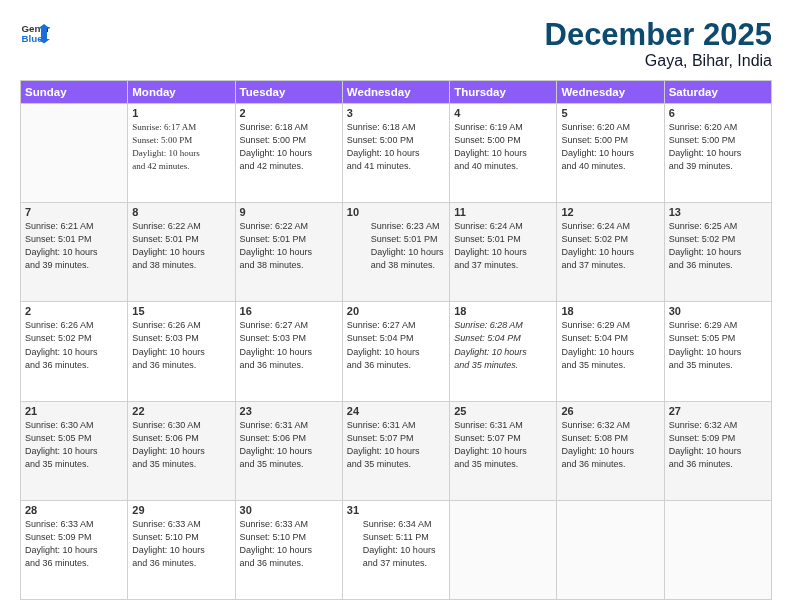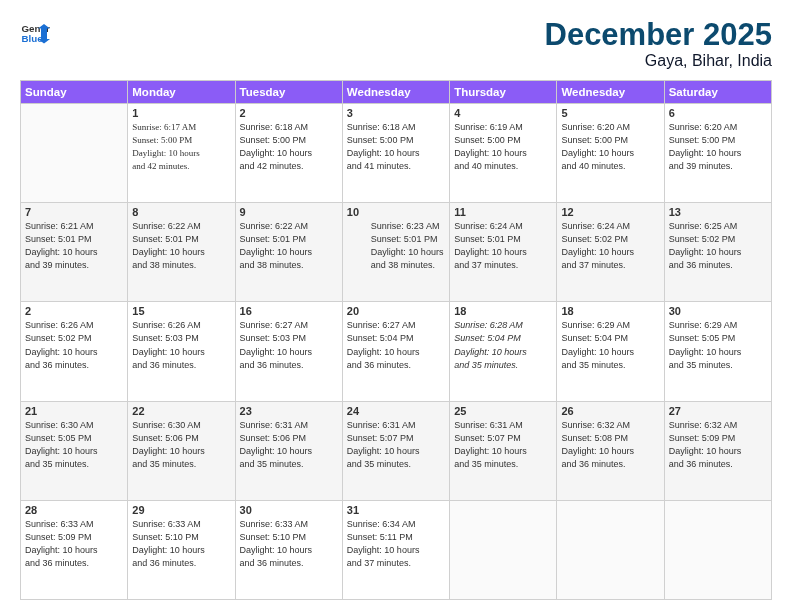--- a/index.html
+++ b/index.html
@@ -336,21 +336,21 @@
           </td>
           <td>
             <span class="day-number">30</span>
             <div class="day-info" style="white-space: pre-line;">Sunrise: 6:33 AM
 Sunset: 5:10 PM
 Daylight: 10 hours
 and 36 minutes.</div>
           </td>
           <td>
             <span class="day-number">31</span>
-            <div class="day-info" style="white-space: pre-line;">Sunrise: 6:34 AM
+            <div class="day-info" style="white-space: pre-line; margin-left: 16px;">Sunrise: 6:34 AM
 Sunset: 5:11 PM
 Daylight: 10 hours
 and 37 minutes.</div>
           </td>
           <td class="empty"></td>
           <td class="empty"></td>
           <td class="empty"></td>
         </tr>
       </tbody>
   </table>

